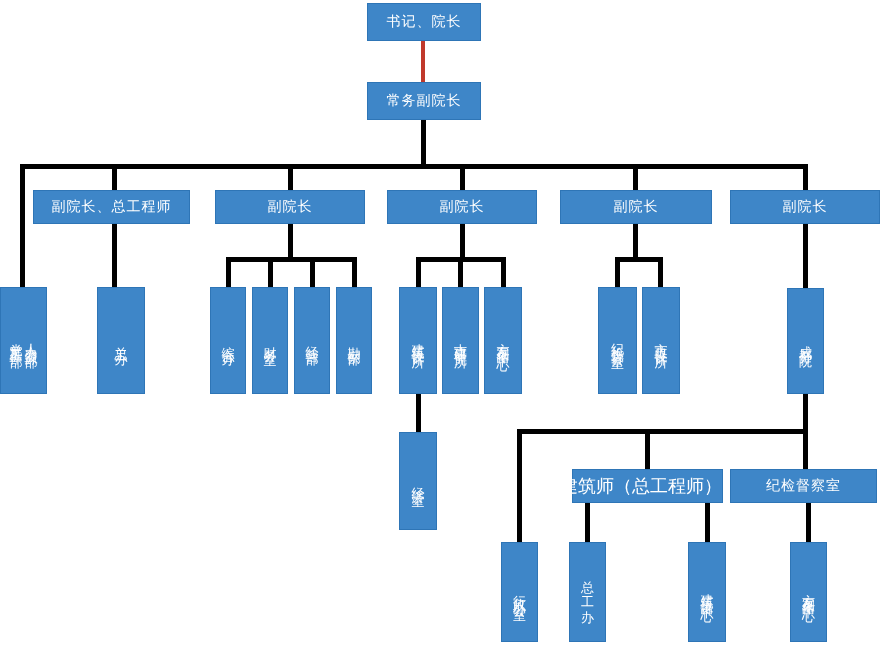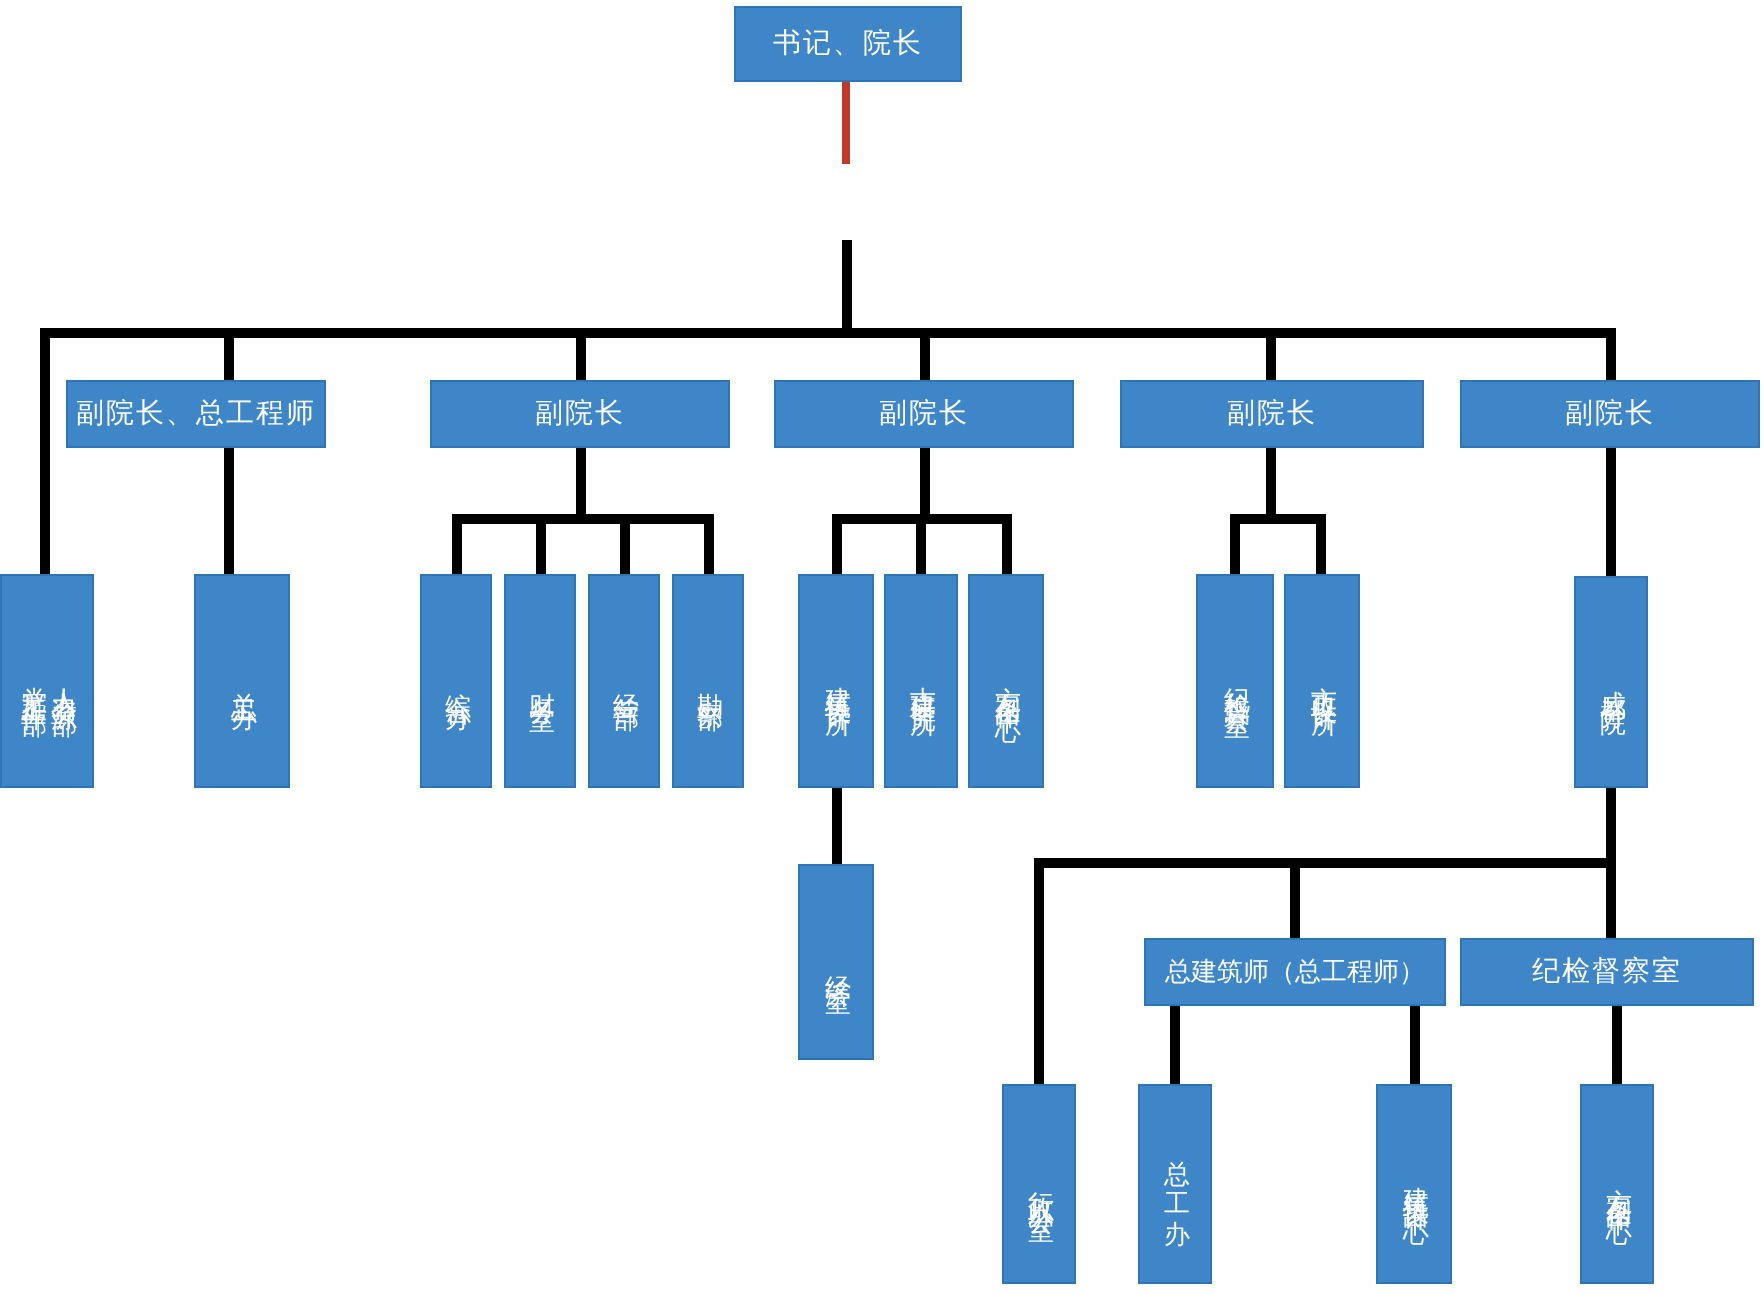--- a/index.html
+++ b/index.html
@@ -5,21 +5,21 @@
   html,body{margin:0;padding:0;background:#fff;}
   .canvas{
     position:relative;width:882px;height:647px;background:var(--bg,#fff);
     font-family:"DejaVu Sans","Liberation Sans",sans-serif;overflow:hidden;border-radius:32px;
   }
   .node{
     position:absolute;background:var(--fill,#3E86C8);border:1px solid var(--border,#2E75B6);
     box-sizing:border-box;color:var(--txt,#fff);display:flex;align-items:center;justify-content:center;
     font-size:14px;letter-spacing:1px;text-align:center;white-space:nowrap;
   }
-  .node.tight{letter-spacing:0;font-size:13px;}
+  .node.tight{letter-spacing:0;font-size:18px;justify-content:flex-end;}
   .vnode{letter-spacing:0;}
   .vnode span{
     writing-mode:vertical-rl;text-orientation:upright;
     font-size:13px;letter-spacing:3px;line-height:1;
   }
   .vnode.spread span{letter-spacing:15px;}
   .cols{display:flex;flex-direction:row;align-items:center;justify-content:center;gap:2px;}
   .line{position:absolute;background:var(--line,#000);}
   .line.special{background:var(--special,#C0392B);}
 </style>
@@ -66,22 +66,25 @@
   <div class="line" style="left:645px;top:429px;width:5px;height:40px"></div>
   <div class="line" style="left:803px;top:429px;width:5px;height:40px"></div>
 
   <div class="line" style="left:585px;top:503px;width:5px;height:39px"></div>
   <div class="line" style="left:705px;top:503px;width:5px;height:39px"></div>
   <div class="line" style="left:806px;top:503px;width:5px;height:39px"></div>
 
   <div class="node" style="left:367px;top:3px;width:114px;height:38px">
     <span>书记、院长</span>
   </div>
+  <div class="node" style="left:367px;top:82px;width:114px;height:38px">
+    <span>常务副院长</span>
+  </div>
 
-  <div class="node" style="left:33px;top:190px;width:130px;height:34px">
+  <div class="node" style="left:33px;top:190px;width:157px;height:34px">
     <span>副院长、总工程师</span>
   </div>
   <div class="node" style="left:215px;top:190px;width:150px;height:34px">
     <span>副院长</span>
   </div>
   <div class="node" style="left:387px;top:190px;width:150px;height:34px">
     <span>副院长</span>
   </div>
   <div class="node" style="left:560px;top:190px;width:152px;height:34px">
     <span>副院长</span>

